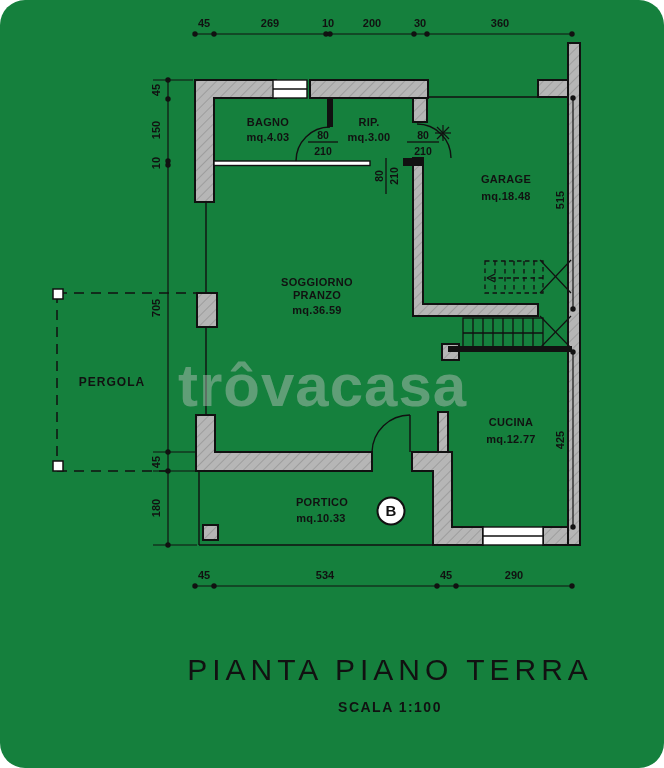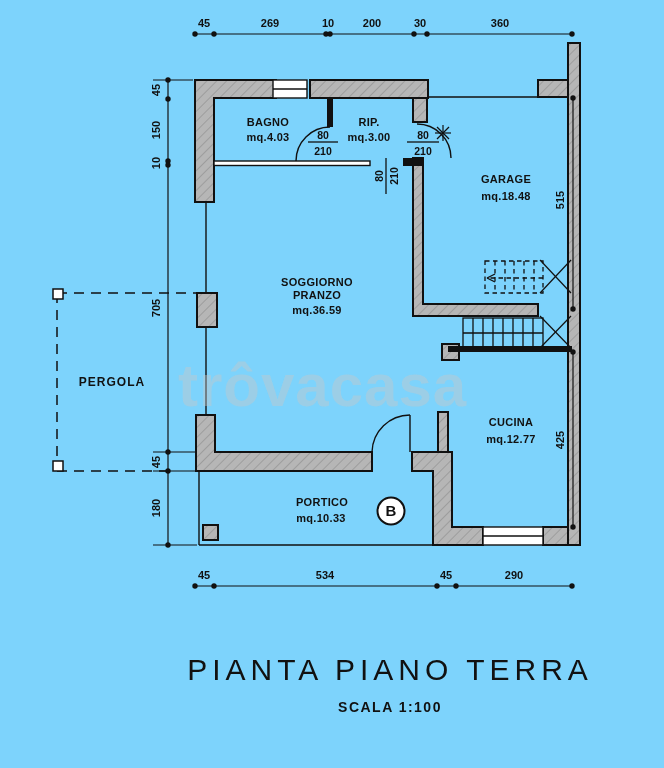--- a/index.html
+++ b/index.html
@@ -1,17 +1,17 @@
 <!DOCTYPE html>
 <html><head>
 <meta charset="utf-8">
 <style>
   html,body{margin:0;padding:0;background:#ffffff;}
-  #stage{position:relative;width:664px;height:768px;background:#7dd3fc;overflow:hidden;
-         font-family:"Liberation Sans", sans-serif;}
+  #stage{position:relative;width:664px;height:768px;background:#15803d;overflow:hidden;
+         font-family:"Liberation Sans", sans-serif;border-radius:25px;}
   svg{position:absolute;left:0;top:0;}
   text{fill:#111;}
   .dim{font-size:11px;font-weight:bold;}
   .room{font-size:11px;font-weight:bold;letter-spacing:.3px;}
   .frac{font-size:10.5px;font-weight:bold;}
   .title-main{font-size:30px;letter-spacing:5px;font-weight:400;}
   .title-scale{font-size:14px;font-weight:bold;letter-spacing:1.5px;}
   .wm{font-size:60px;font-weight:bold;fill:#c9c9c9;fill-opacity:.42;letter-spacing:1px;}
   .marker{font-size:15px;font-weight:bold;}
 </style>

